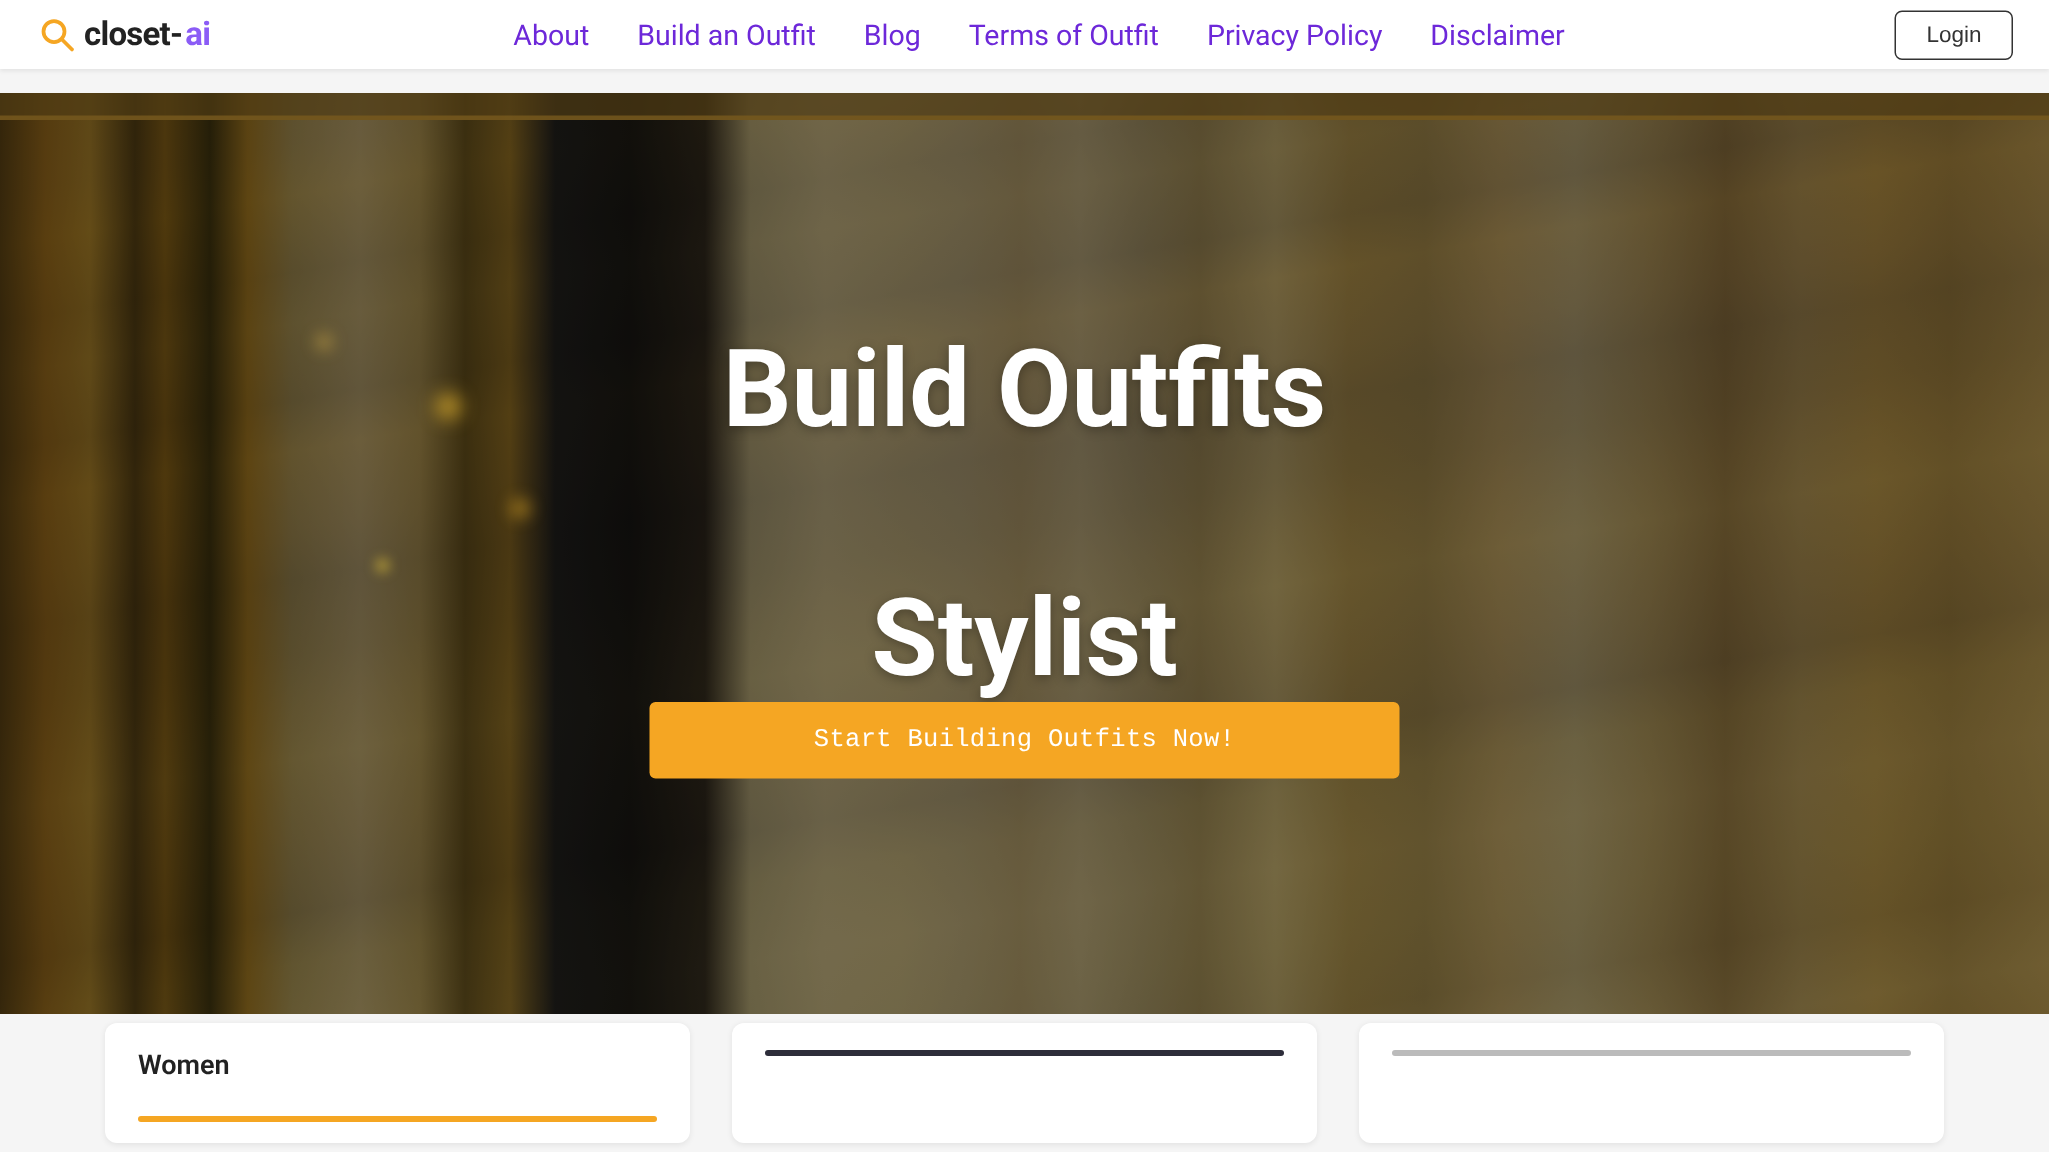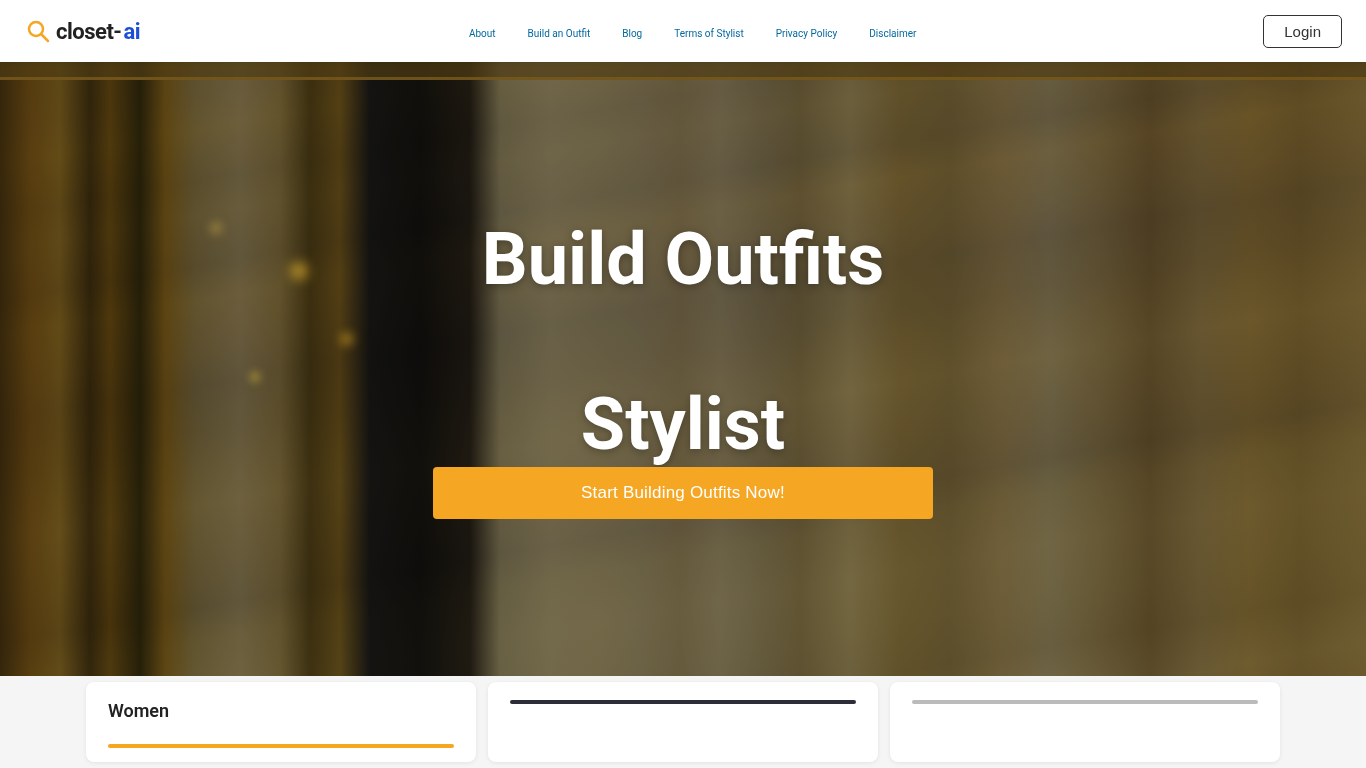--- a/index.html
+++ b/index.html
@@ -2,21 +2,21 @@
 <html><head>
   <meta charset="utf-8">
   <style>
     * { margin: 0; padding: 0; box-sizing: border-box; }
     body { font-family: -apple-system, BlinkMacSystemFont, 'Segoe UI', Roboto, sans-serif; width: 1366px; height: 768px; overflow: hidden; background: #f5f5f5; }
 
     
     .navbar {
       position: absolute;
       top: 0; left: 0; right: 0;
-      height: 62px;
+      height: 46px;
       background: #fff;
       display: flex;
       align-items: center;
       justify-content: space-between;
       padding: 0 24px;
       z-index: 10;
       box-shadow: 0 1px 3px rgba(0,0,0,0.08);
     }
     .logo {
       display: flex;
@@ -26,32 +26,32 @@
       font-weight: 700;
       color: #222;
       letter-spacing: -0.5px;
     }
     .logo-icon {
       width: 28px;
       height: 28px;
       margin-right: 2px;
     }
     .logo-dot {
-      color: #1d4ed8;
+      color: #8b5cf6;
     }
     .nav-links {
       display: flex;
       align-items: center;
       gap: 32px;
       list-style: none;
     }
     .nav-links a {
       text-decoration: none;
-      color: #0369a1;
-      font-size: 10px;
+      color: #6d28d9;
+      font-size: 19px;
       margin-top: 11px;
     }
     .login-btn {
       border: 1.5px solid #333;
       background: transparent;
       padding: 7px 20px;
       border-radius: 5px;
       font-size: 15px;
       cursor: pointer;
       color: #333;
@@ -108,33 +108,34 @@
       background: #F5A623;
       color: #fff;
       border: none;
       padding: 16px 0;
       width: 500px;
       border-radius: 4px;
       font-size: 17px;
       cursor: pointer;
       font-weight: 500;
       letter-spacing: 0.2px;
+      font-family: Liberation Mono, monospace;
     }
 
     
     .cards-section {
       position: absolute;
       bottom: 0;
       left: 0; right: 0;
       height: 92px;
       background: #f5f5f5;
       display: flex;
       align-items: center;
       justify-content: center;
-      gap: 12px;
+      gap: 28px;
       padding: 0 60px;
     }
     .card {
       background: #fff;
       border-radius: 8px;
       padding: 18px 22px 14px;
       width: 390px;
       height: 80px;
       display: flex;
       flex-direction: column;
@@ -167,21 +168,21 @@
       <line x1="17.5" y1="17.5" x2="24" y2="24" stroke="#F5A623" stroke-width="2.5" stroke-linecap="round"></line>
     </svg>
     <span>closet-</span>
       <span class="logo-dot">ai</span>
   </div>
 
   <ul class="nav-links">
     <li><a href="#">About</a></li>
     <li><a href="#">Build an Outfit</a></li>
     <li><a href="#">Blog</a></li>
-    <li><a href="#">Terms of Stylist</a></li>
+    <li><a href="#">Terms of Outfit</a></li>
     <li><a href="#">Privacy Policy</a></li>
     <li><a href="#">Disclaimer</a></li>
   </ul>
 
   <button class="login-btn">Login</button>
 </nav>
 
 <section class="hero">
 
   <div class="hero-bg">

